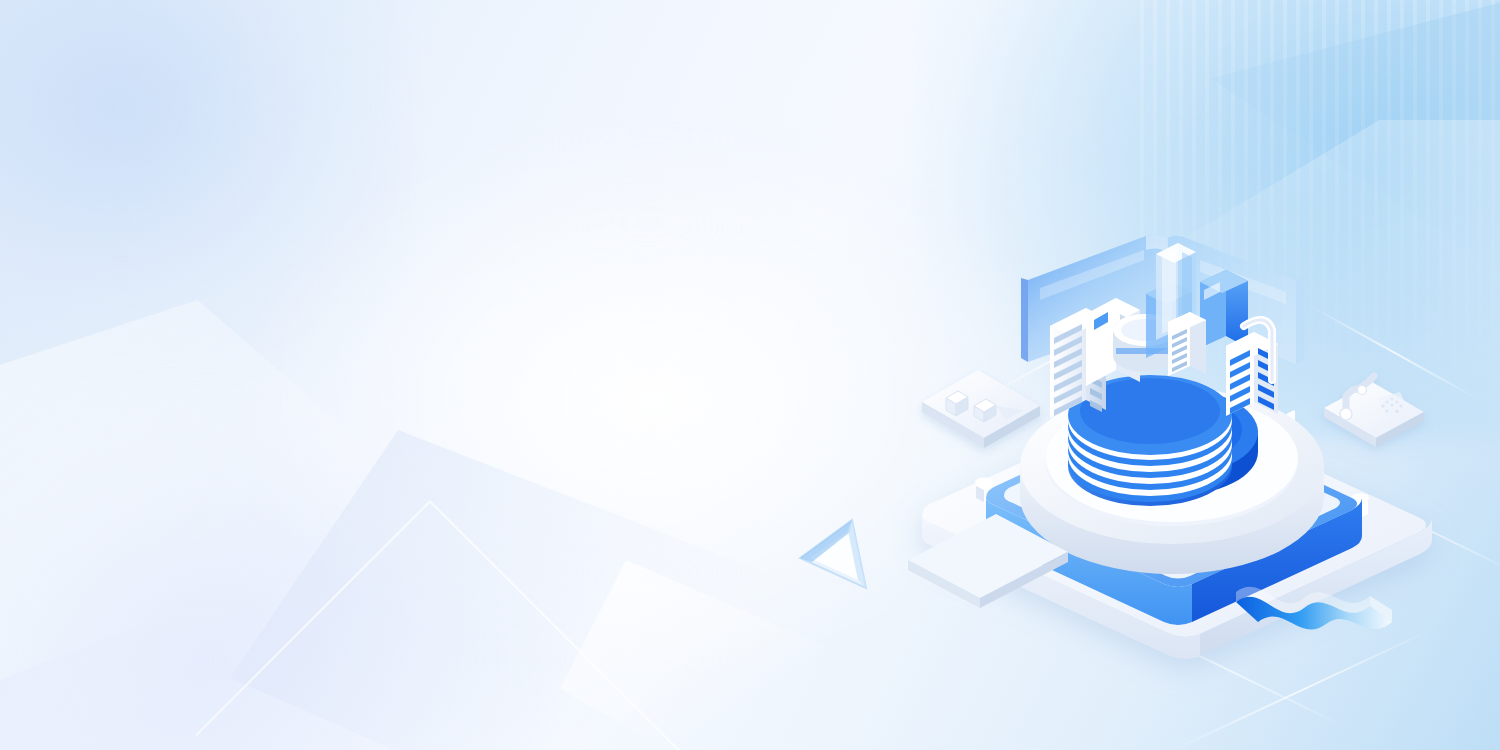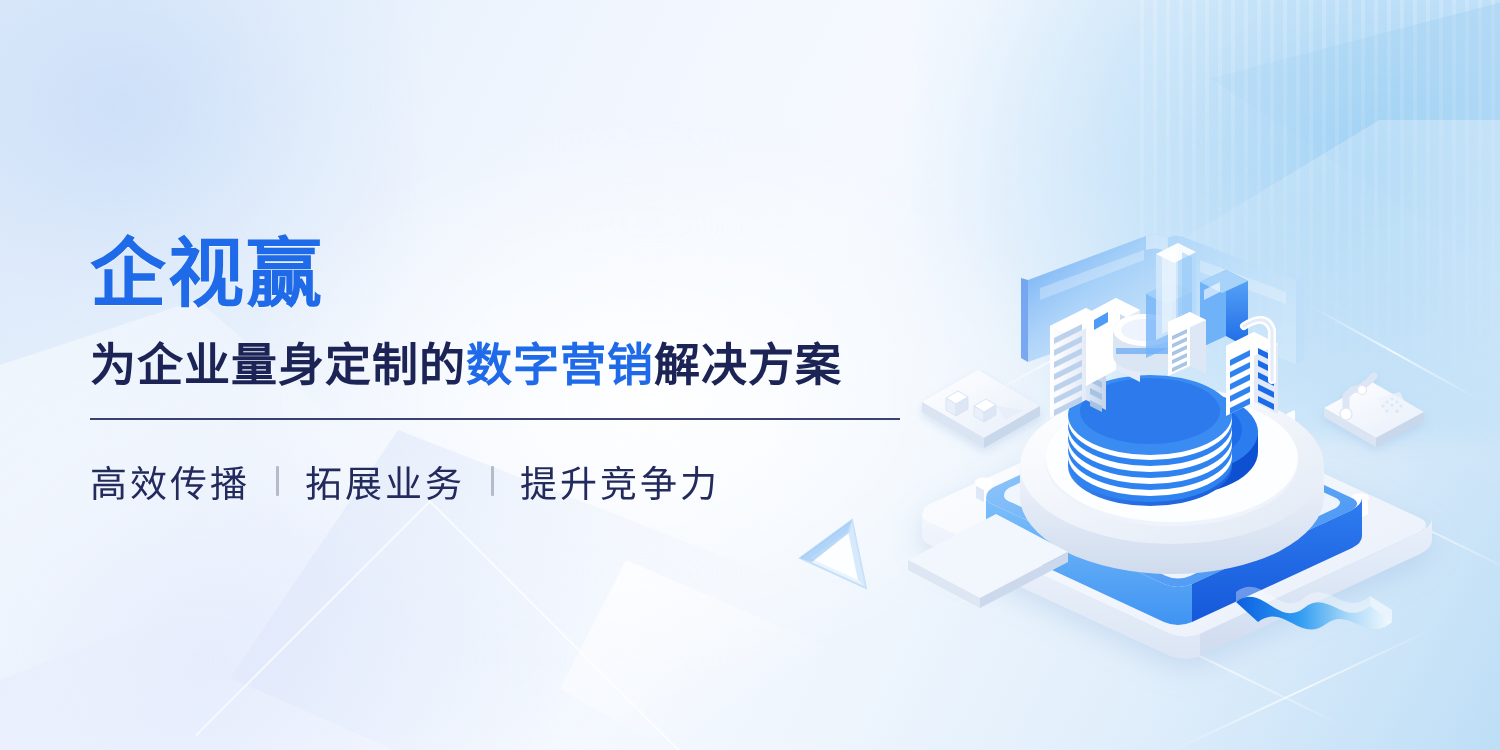--- a/index.html
+++ b/index.html
@@ -239,36 +239,20 @@
     <div class="facet facet-g"></div>
 
     <div class="ground-line gl1"></div>
     <div class="ground-line gl2"></div>
     <div class="ground-line gl3"></div>
     <div class="ground-line gl4"></div>
     <div class="ground-line gl5"></div>
     <div class="ground-line gl6"></div>
   </div>
 
-  <div class="content">
-
-    <h1 class="brand-title">企视赢</h1>
-
-    <h2 class="headline"><span>为企业量身定制的</span><span class="hl-accent">数字营销</span><span>解决方案</span></h2>
-
-    <div class="rule"></div>
-
-    <div class="tagline">
-      <span class="tg-item">高效传播</span>
-      <span class="tg-sep"></span>
-      <span class="tg-item">拓展业务</span>
-      <span class="tg-sep"></span>
-      <span class="tg-item">提升竞争力</span>
-    </div>
-  </div>
 
   <div class="illus">
     <svg viewBox="0 0 560 430" xmlns="http://www.w3.org/2000/svg" aria-hidden="true">
       <defs>
         <linearGradient id="gTopPlate" x1="0" y1="0" x2="1" y2="1">
           <stop offset="0" stop-color="#ffffff"></stop>
           <stop offset="1" stop-color="#e7eefa"></stop>
         </linearGradient>
         <linearGradient id="gPlateSideL" x1="0" y1="0" x2="0" y2="1">
           <stop offset="0" stop-color="#f2f6fd"></stop>

